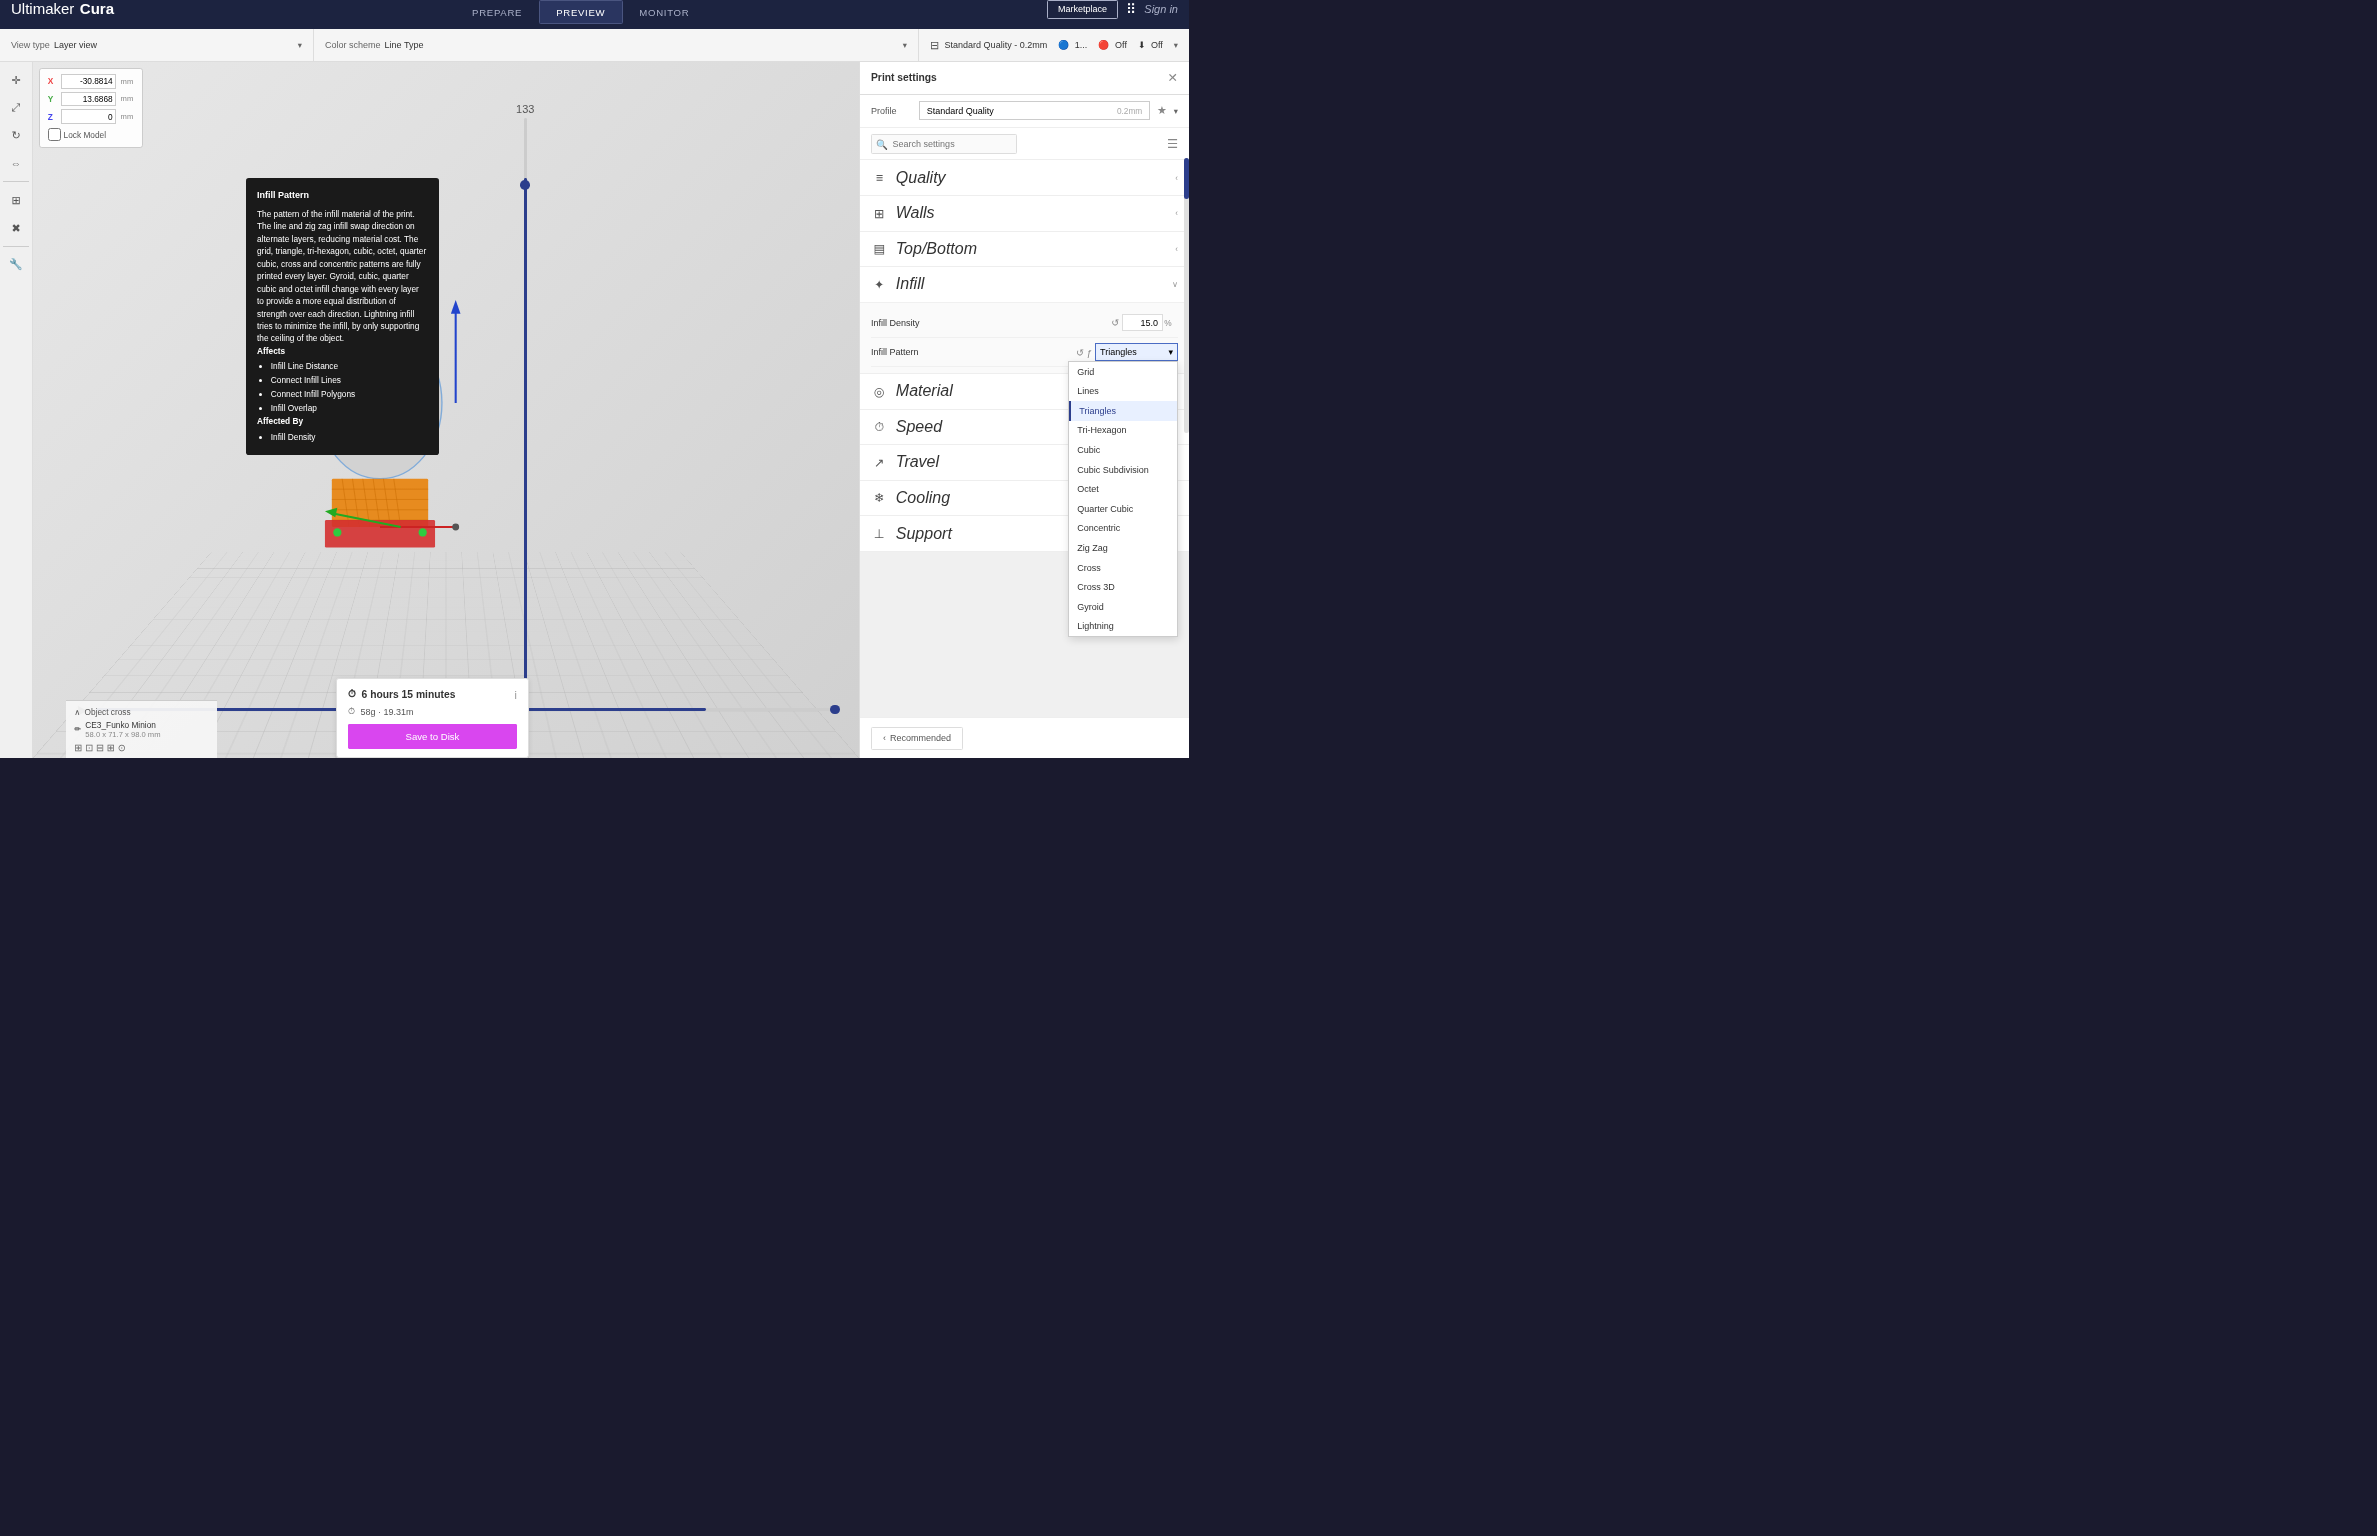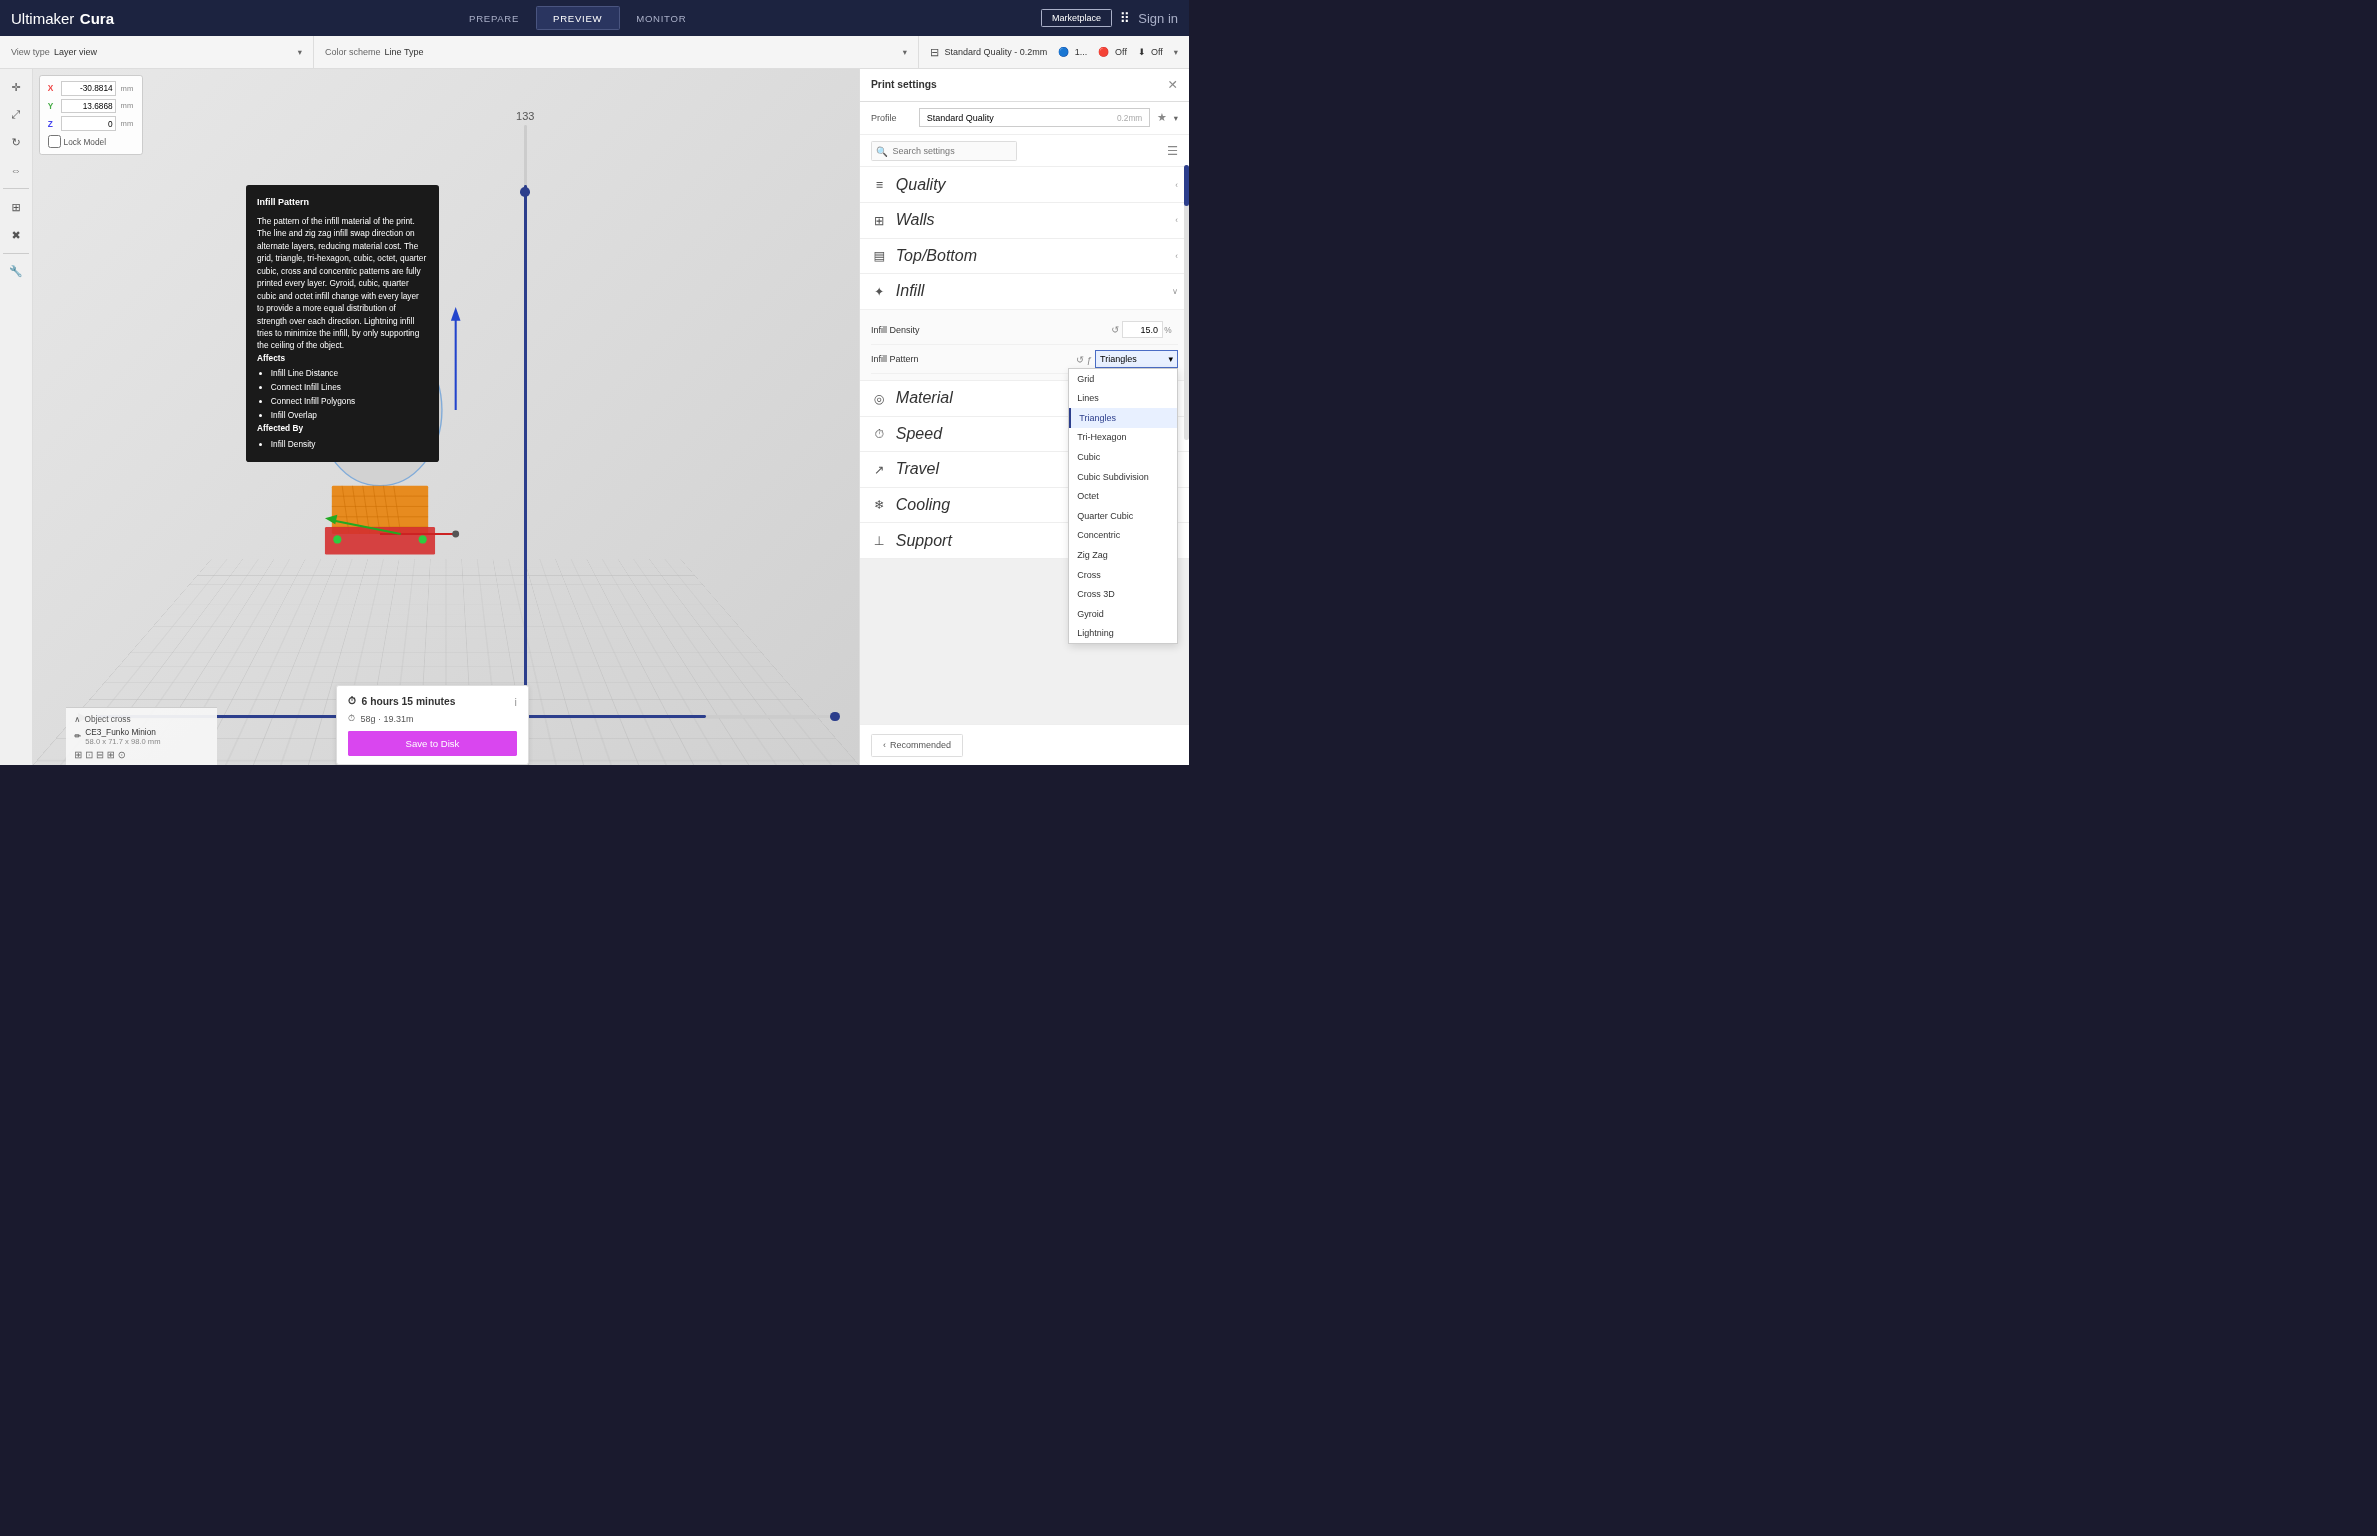--- a/index.html
+++ b/index.html
@@ -1,23 +1,23 @@
 <!DOCTYPE html>
 <html style="font-size:11px"><head>
   <meta charset="utf-8">
   <style>
     * { box-sizing: border-box; margin: 0; padding: 0; }
     body { font-family: 'Segoe UI', Arial, sans-serif; background: #1a1a2e; overflow: hidden; width: 1189px; height: 768px; }
 
     
     .header {
       background: #1c2340;
-      height: 36px;
-      display: flex;
-      align-items: center;
+      height: 29px;
+      display: flex;
+      align-items: flex-start;
       padding: 0 11px;
       justify-content: space-between;
     }
     .header-logo {
       display: flex;
       align-items: center;
       gap: 5.5px;
       color: white;
       font-size: 15px;
     }
@@ -54,22 +54,23 @@
       padding: 3.4px 9.6px;
       font-size: 9px;
       cursor: pointer;
       border-radius: 1.4px;
     }
     .grid-icon { color: white; font-size: 13.8px; cursor: pointer; }
     .signin-btn {
       background: transparent;
       border: none;
       color: #aab0c8;
-      font-size: 13px;
-      cursor: pointer;
+      font-size: 11px;
+      cursor: pointer;
+      font-style: italic;
     }
 
     
     .toolbar {
       background: #f5f5f5;
       height: 33px;
       display: flex;
       align-items: center;
       border-bottom: 0.7px solid #ddd;
     }

